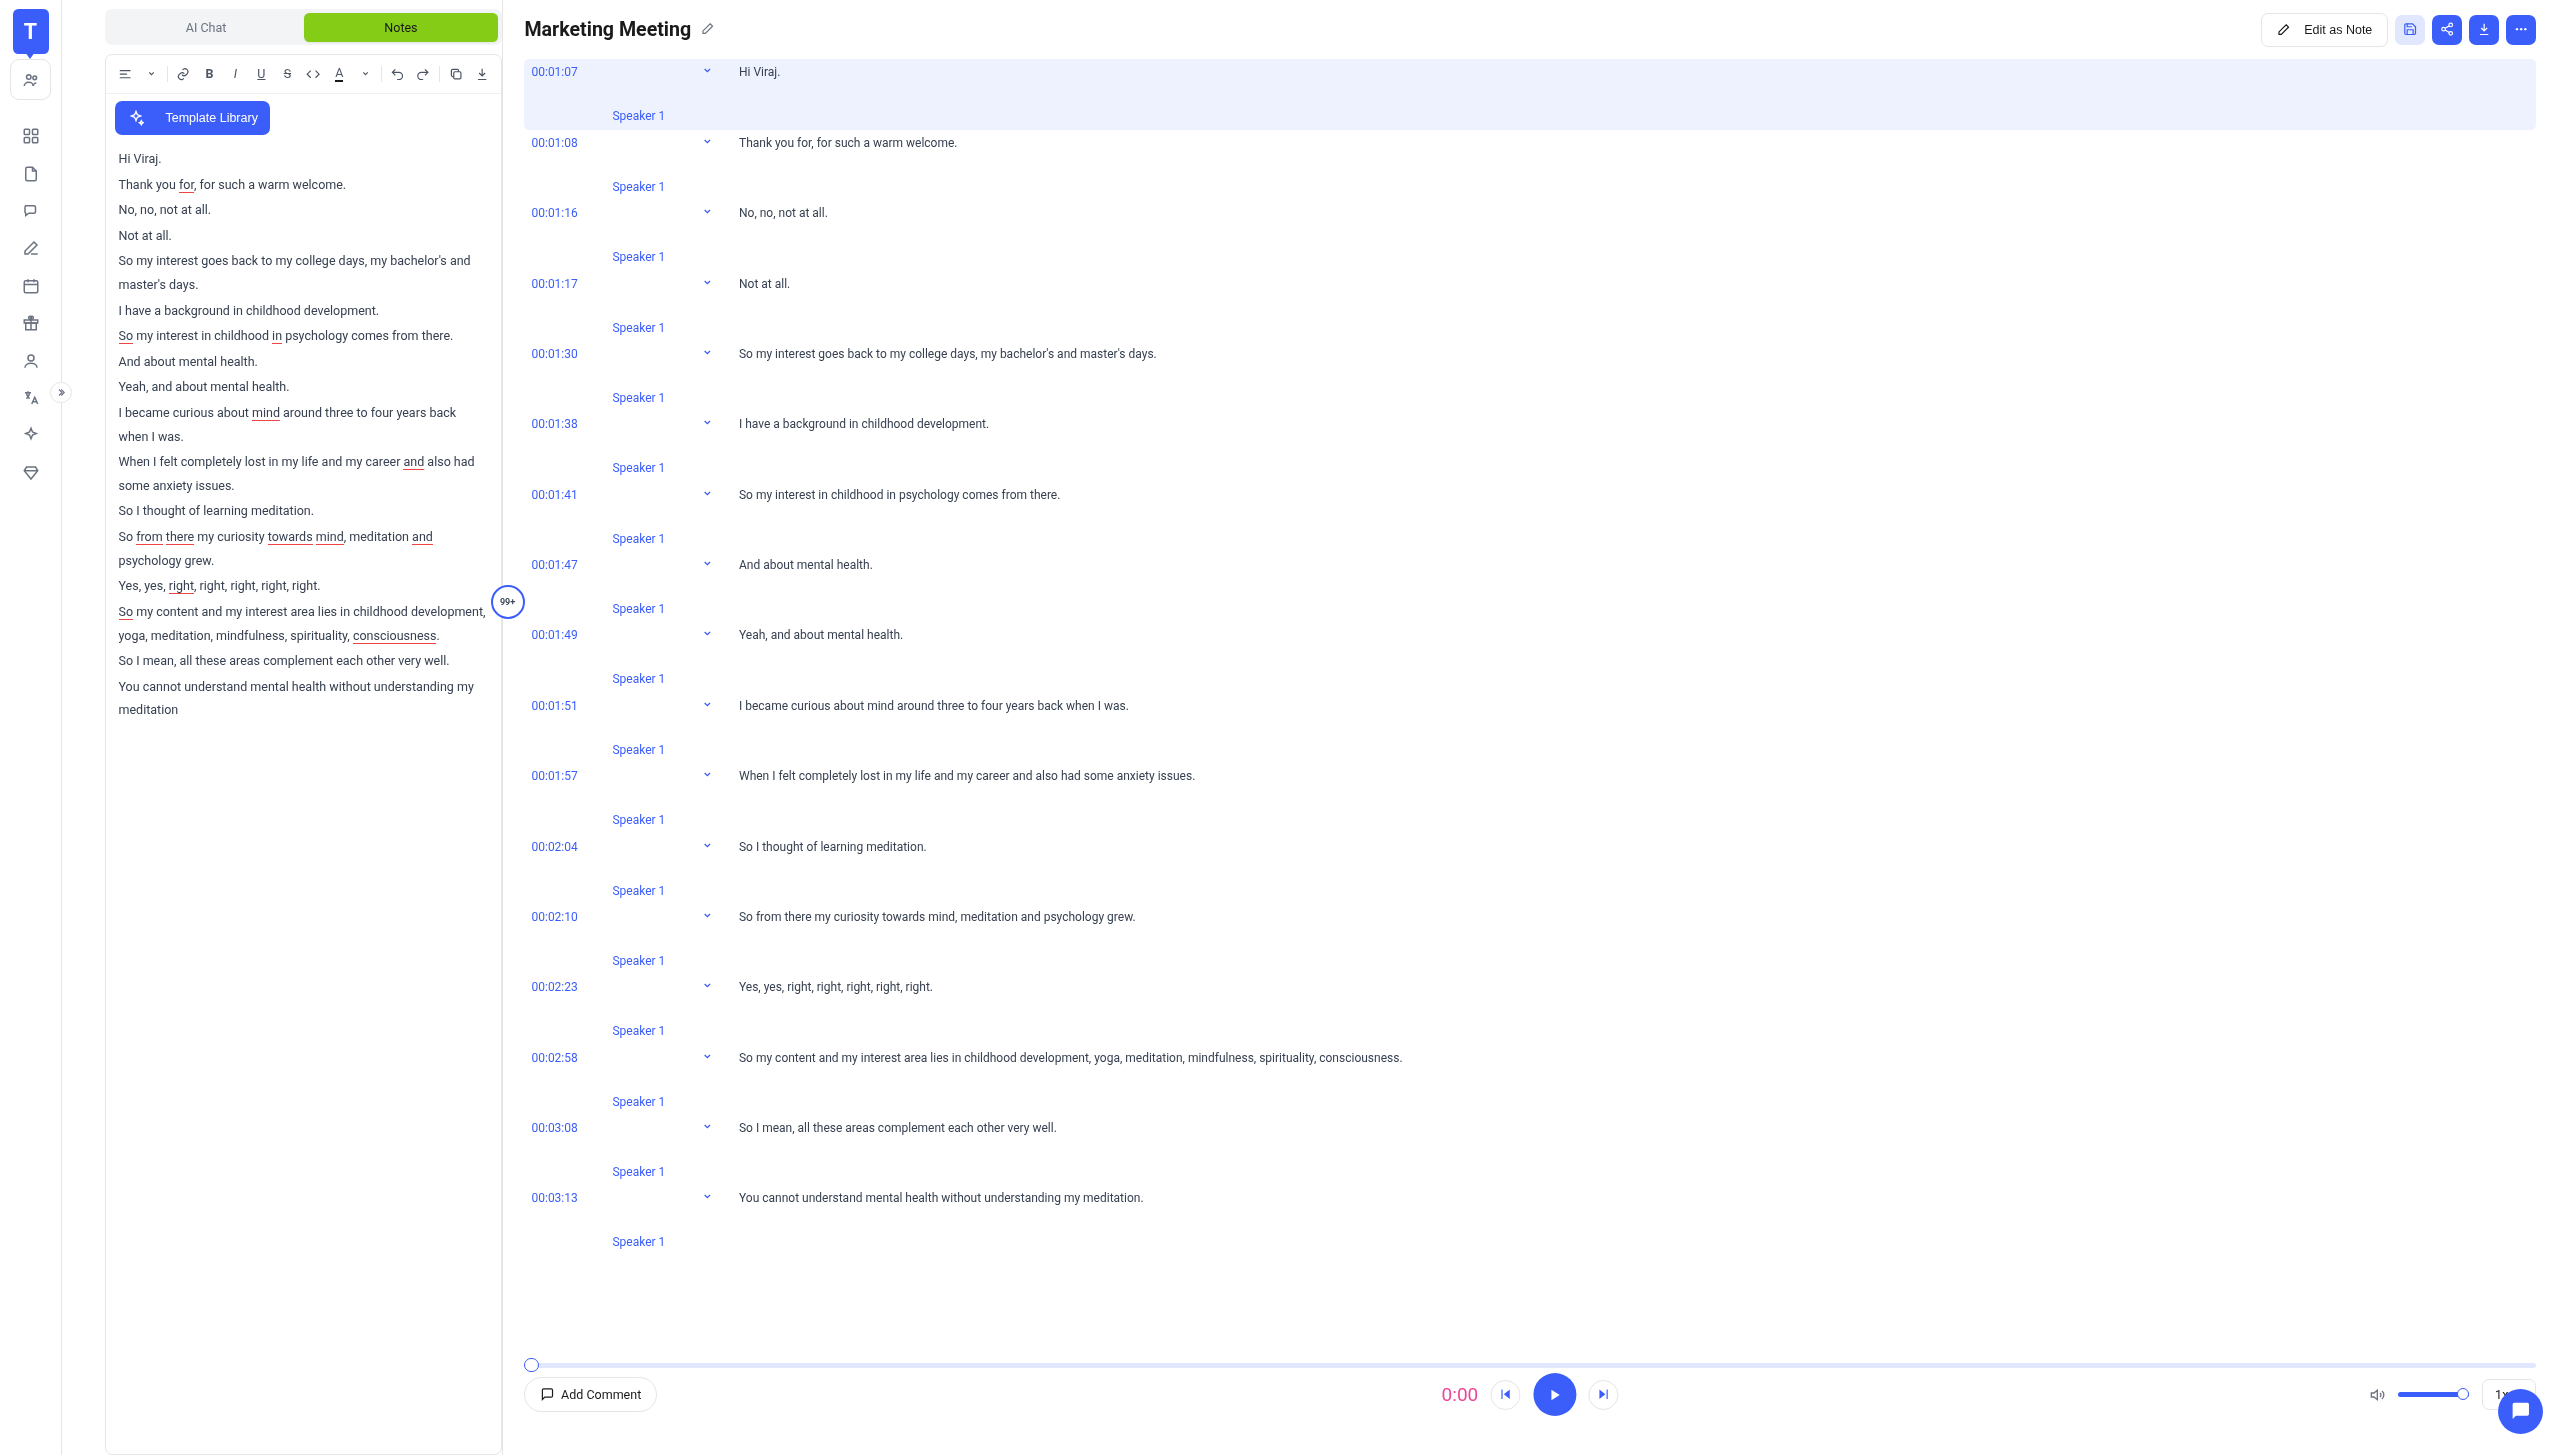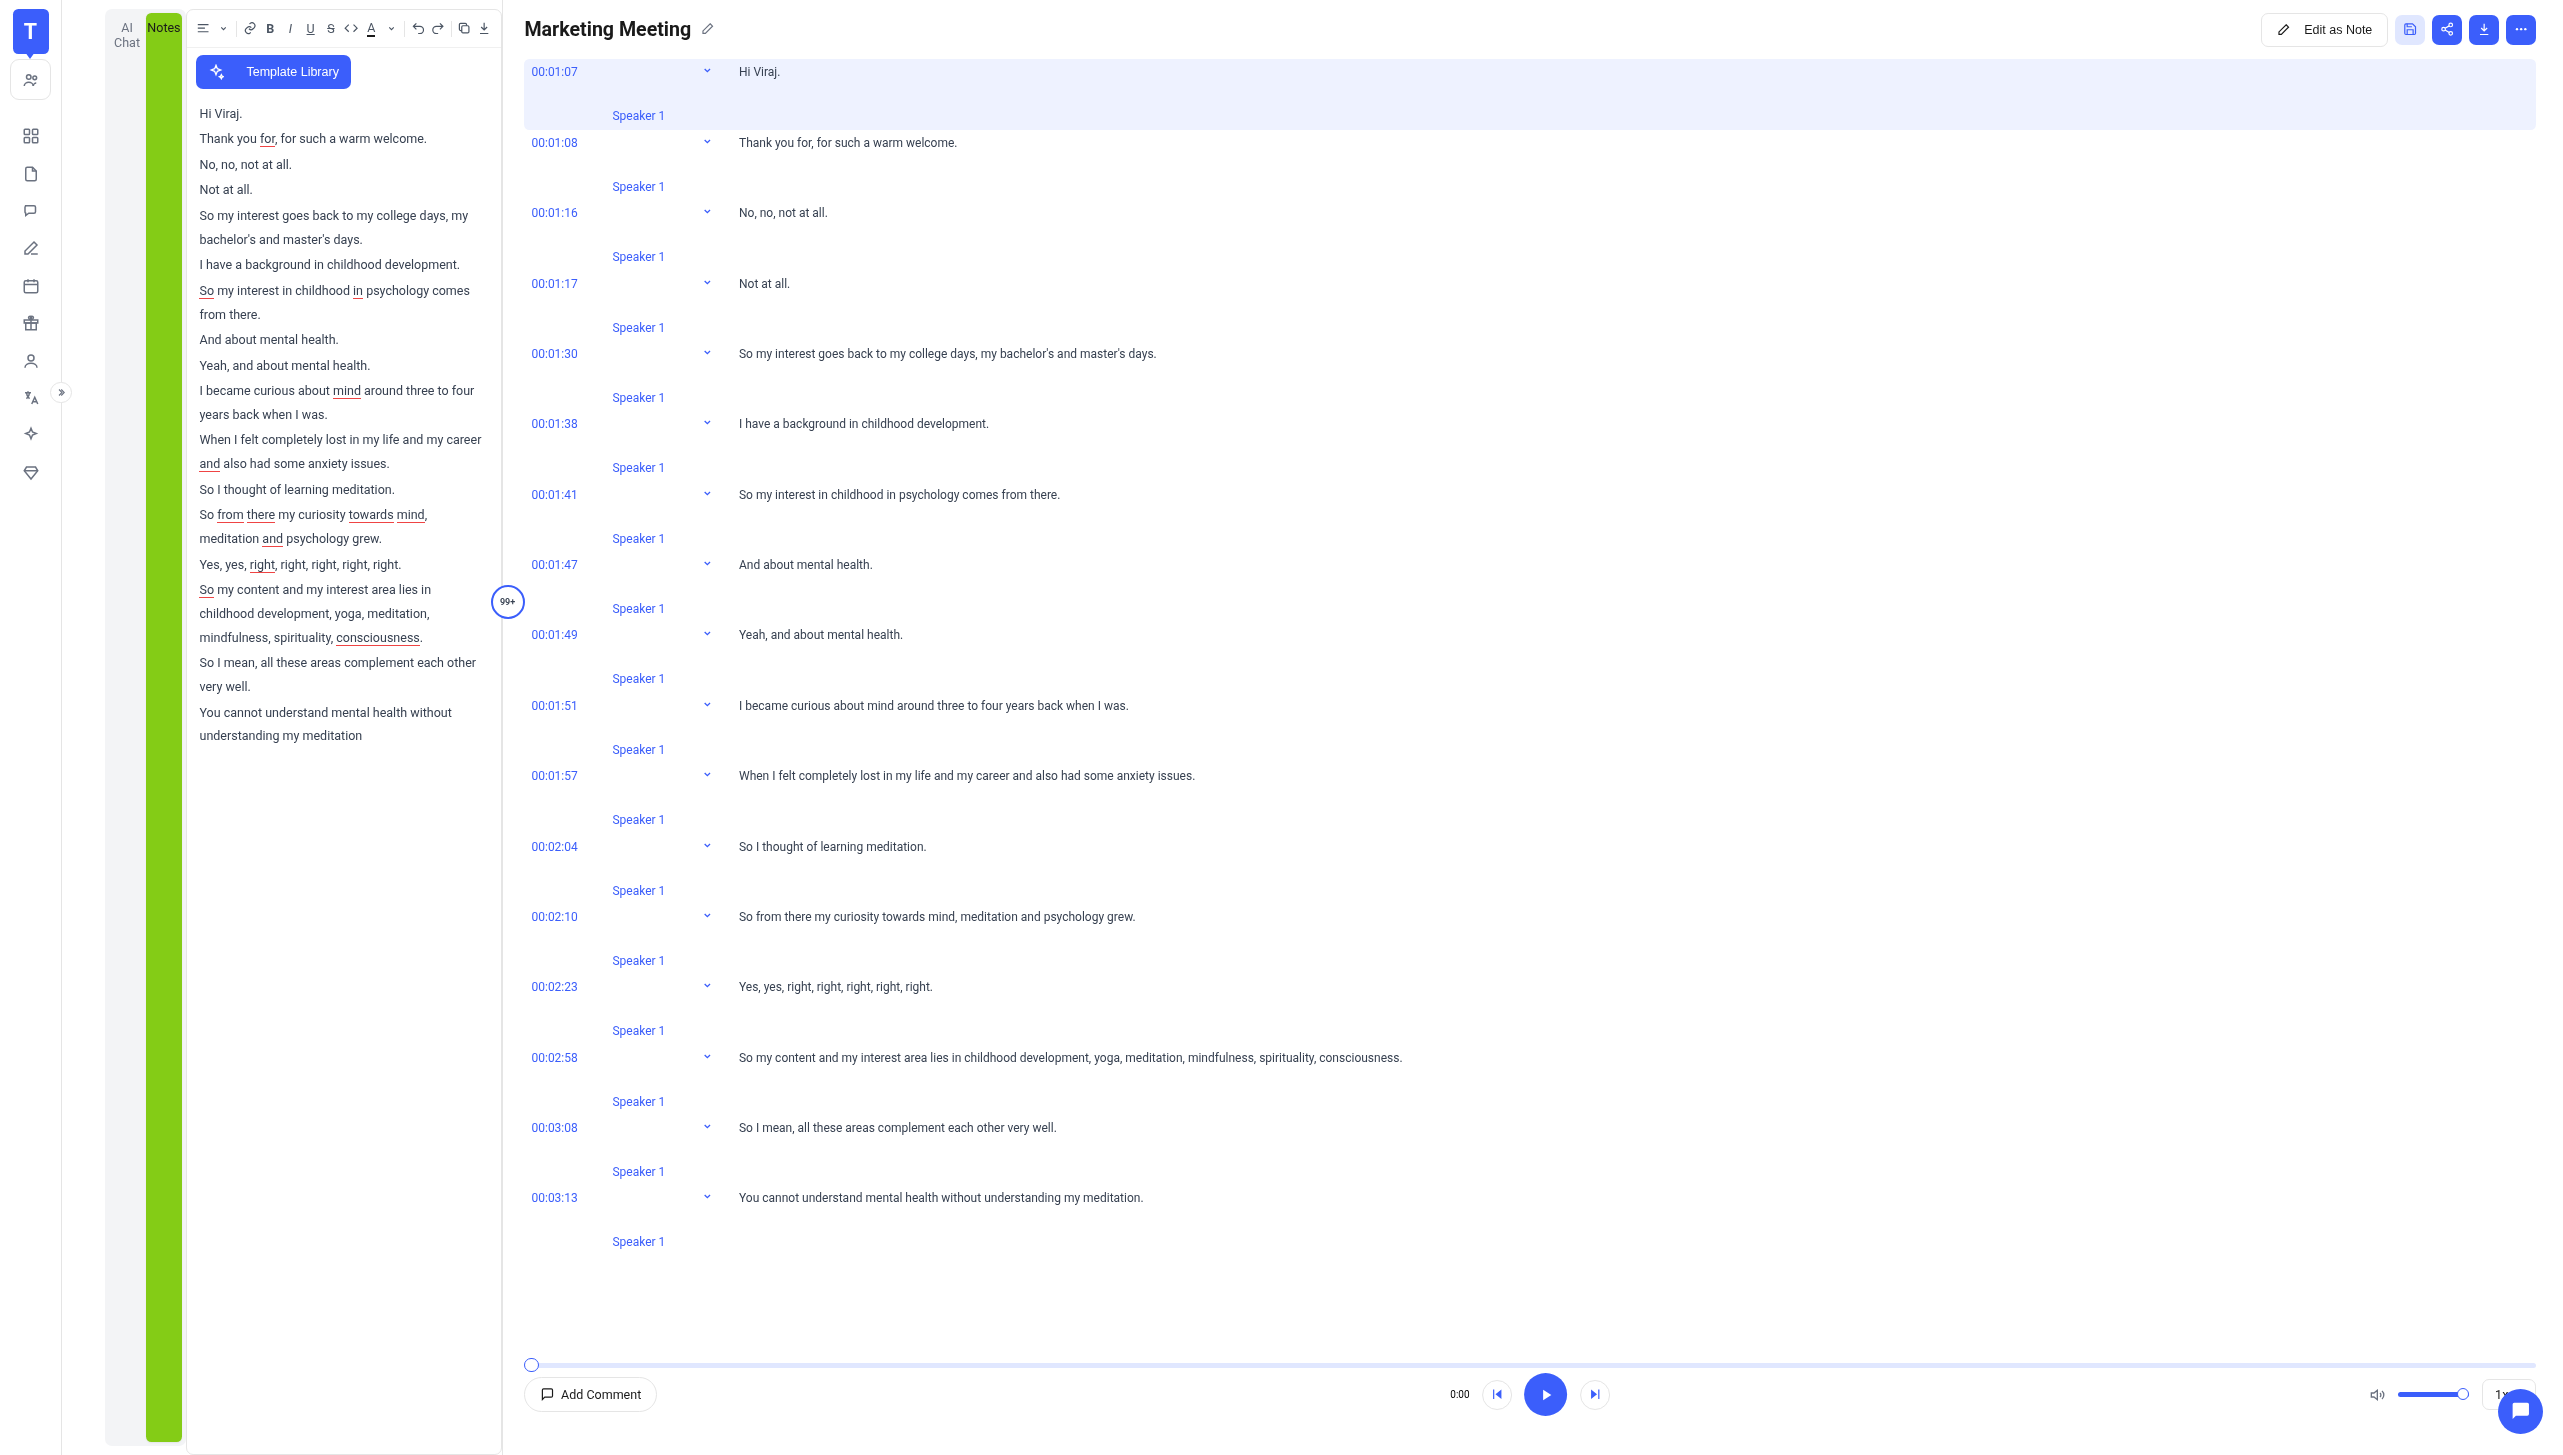--- a/index.html
+++ b/index.html
@@ -5,21 +5,21 @@
 * { margin: 0; padding: 0; box-sizing: border-box; }
 body { font-family: -apple-system, BlinkMacSystemFont, "Segoe UI", Roboto, sans-serif; background: #fff; color: #1a1a1a; overflow: hidden; }
 .app { display: flex; height: 100vh; }
 .sidebar { width: 62px; border-right: 0.9px solid #e5e5e5; display: flex; flex-direction: column; align-items: center; padding-top: 9px; gap: 5.4px; position: relative; }
 .logo { width: 36px; height: 45px; background: #3b5efb; border-radius: 5.4px; color: #fff; display: flex; align-items: center; justify-content: center; font-weight: 700; font-size: 21.4px; position: relative; }
 .logo::after { content: ""; position: absolute; bottom: -5.4px; left: 12.5px; border-top: 7.1px solid #3b5efb; border-left: 5.4px solid transparent; border-right: 5.4px solid transparent; }
 .side-btn { width: 41px; height: 41px; border: 0.9px solid #e5e5e5; border-radius: 9px; display: flex; align-items: center; justify-content: center; color: #6b7280; cursor: pointer; }
 .side-icon { width: 32px; height: 32px; display: flex; align-items: center; justify-content: center; color: #6b7280; cursor: pointer; }
 .side-expand { position: absolute; top: 382px; right: -10.7px; width: 21.4px; height: 21.4px; border: 0.9px solid #e5e5e5; border-radius: 50%; background: #fff; display: flex; align-items: center; justify-content: center; cursor: pointer; color: #6b7280; font-size: 10.7px; }
 .main { flex: 1; display: flex; }
-.left-panel { width: 441px; border-right: 0.9px solid #e5e5e5; display: flex; flex-direction: row; padding: 9px 0 0 43px; }
+.left-panel { width: 441px; border-right: 0.9px solid #e5e5e5; display: flex; flex-direction: column; padding: 9px 0 0 43px; }
 .tabs { display: flex; background: #f3f4f6; border-radius: 7.1px; padding: 3.6px; margin-bottom: 9px; }
 .tab { flex: 1; text-align: center; padding: 7.1px 0; border-radius: 5.4px; cursor: pointer; font-size: 12.5px; color: #6b7280; }
 .tab.active { background: #84cc16; color: #1a1a1a; box-shadow: 0 0.9px 1.8px rgba(0,0,0,0.06); }
 .editor-wrap { border: 0.9px solid #e5e5e5; border-radius: 7.1px; flex: 1; display: flex; flex-direction: column; overflow: hidden; }
 .toolbar { display: flex; align-items: center; gap: 5.4px; padding: 7.1px 9px; border-bottom: 0.9px solid #f0f0f0; color: #4b5563; }
 .tool-btn { width: 23px; height: 23px; display: flex; align-items: center; justify-content: center; cursor: pointer; border-radius: 3.6px; font-size: 12.5px; }
 .tool-sep { width: 0.9px; height: 16px; background: #e5e5e5; }
 .template-btn { margin: 7.1px 9px; background: #3b5efb; color: #fff; border: none; border-radius: 7.1px; padding: 9px 12.5px; display: inline-flex; align-items: center; gap: 22px; cursor: pointer; font-size: 12.5px; width: fit-content; }
 .notes-body { padding: 5.4px 12.5px 12.5px 12.5px; overflow-y: auto; font-size: 12.5px; line-height: 1.9; color: #374151; position: relative; }
 .notes-body p { margin-bottom: 1.8px; }
@@ -42,21 +42,21 @@
 .t-chev { color: #3b5efb; width: 12.5px; flex-shrink: 0; cursor: pointer; }
 .t-text { color: #374151; flex: 1; }
 .player { display: flex; flex-direction: column; gap: 9px; padding: 9px 0 43px 0; position: relative; }
 .progress { height: 5.4px; background: #e0e7ff; border-radius: 2.7px; position: relative; cursor: pointer; }
 .progress-handle { position: absolute; left: 0; top: -4.5px; width: 14.3px; height: 14.3px; border: 1.8px solid #3b5efb; background: #fff; border-radius: 50%; }
 .controls-row { display: flex; align-items: center; justify-content: space-between; }
 .add-comment { border: 0.9px solid #e5e5e5; border-radius: 18px; padding: 9px 14.3px; display: inline-flex; gap: 7.1px; align-items: center; cursor: pointer; font-size: 12.5px; }
 .center-controls { display: flex; align-items: center; gap: 12.5px; position: absolute; left: 50%; transform: translateX(-50%); }
 .play-btn { width: 43px; height: 43px; border-radius: 50%; background: #3b5efb; color: #fff; display: flex; align-items: center; justify-content: center; cursor: pointer; }
 .skip-btn { width: 30px; height: 30px; border-radius: 50%; border: 0.9px solid #e5e5e5; background:#fff; display: flex; align-items: center; justify-content: center; cursor: pointer; color:#3b5efb; }
-.time-display { font-size: 10px; color: #000000; text-align: right; }
+.time-display { font-size: 19px; color: #ec4899; text-align: right; }
 .right-controls { display: flex; align-items: center; gap: 12.5px; }
 .vol-slider { width: 71px; height: 4.5px; background: #3b5efb; border-radius: 2.7px; position: relative; cursor: pointer; }
 .vol-handle { position: absolute; right: 0; top: -4.5px; width: 12.5px; height: 12.5px; background: #fff; border: 1.8px solid #3b5efb; border-radius: 50%; }
 .speed-sel { border: 0.9px solid #e5e5e5; border-radius: 7.1px; padding: 7.1px 16px 7.1px 12.5px; font-size: 12.5px; cursor: pointer; }
 .badge99 { position: absolute; left: -12.5px; top: 585px; width: 34px; height: 34px; border-radius: 50%; border: 2.7px solid #3b5efb; background: #fff; display: flex; align-items: center; justify-content: center; font-size: 9px; font-weight: 600; color: #374151; }
 .chat-fab { position: fixed; right: 19.6px; bottom: 21.4px; width: 45px; height: 45px; border-radius: 50%; background: #3b5efb; color: #fff; display: flex; align-items: center; justify-content: center; cursor: pointer; text-decoration: none; }
 svg { display: block; }
 </style>
 </head>
 <body>

